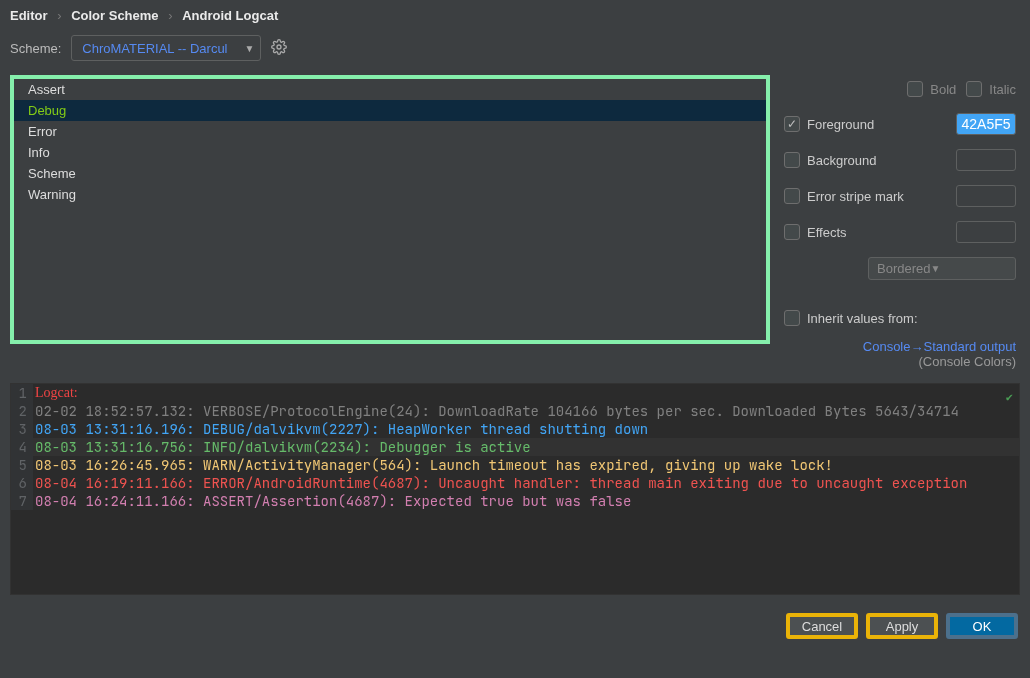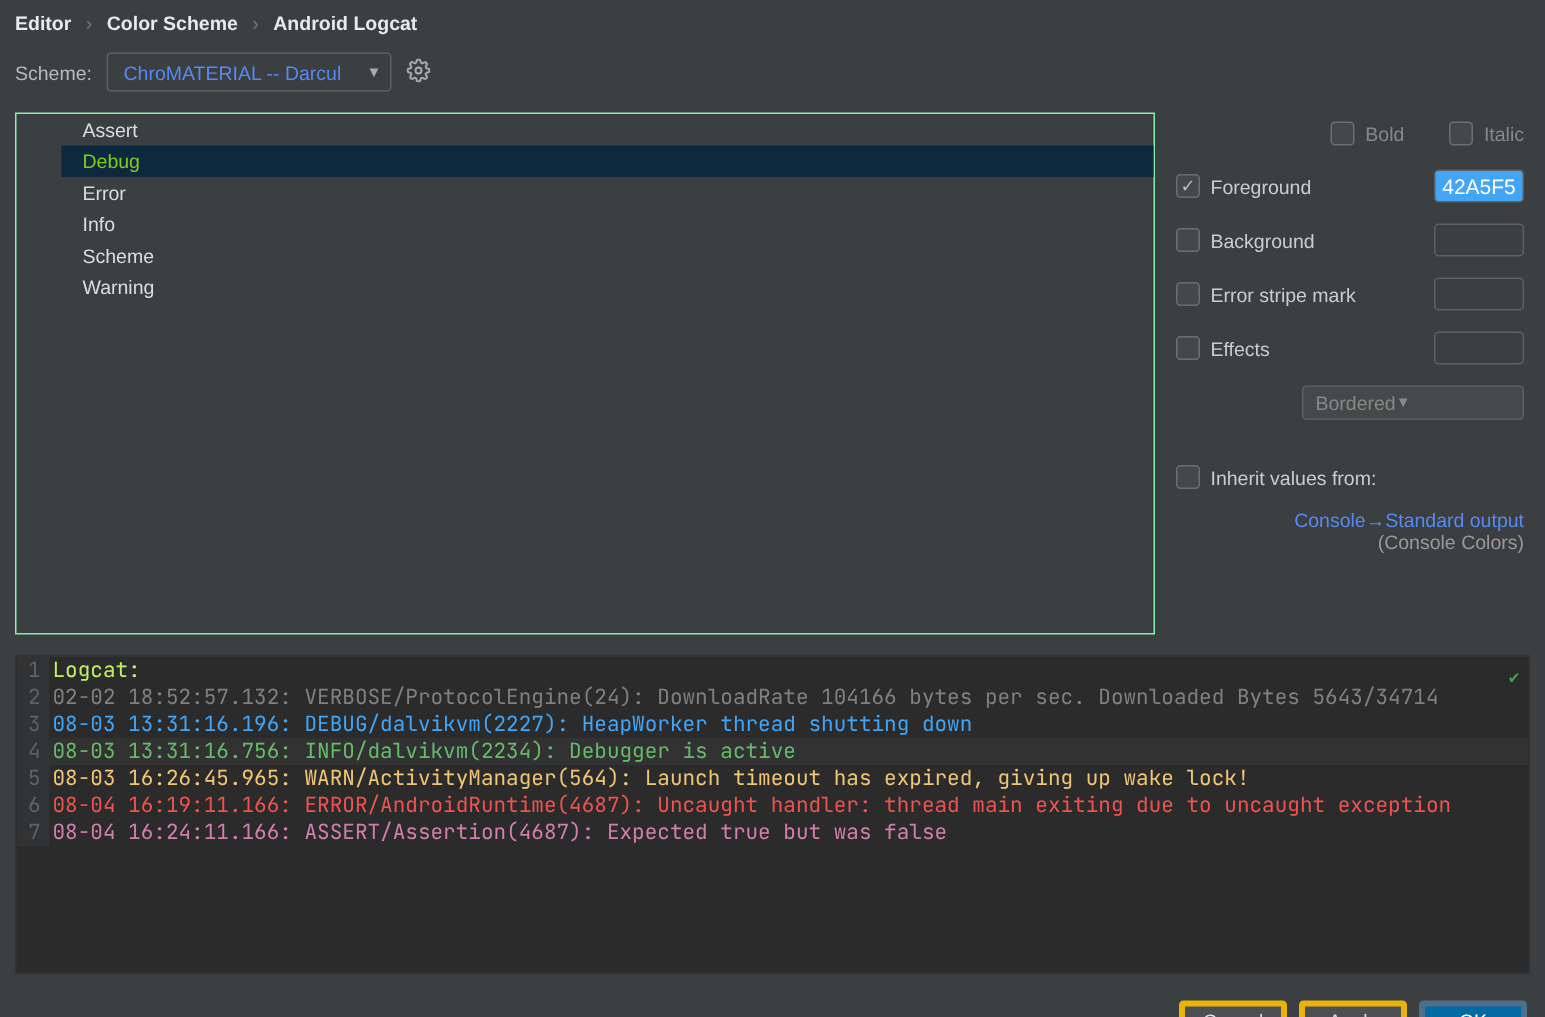--- a/index.html
+++ b/index.html
@@ -40,43 +40,42 @@
     justify-content: space-between;
   }
   .dropdown .arrow { color: #aaa; font-size: 10px; margin-left: 8px; }
   .gear-icon { color: #aaa; cursor: pointer; }
   .main-area {
     display: flex;
     padding: 0 10px;
     gap: 14px;
   }
   .list-pane {
-    border: 1px solid #86efac;
+    border: 4px solid #86efac;
     background: #3c3f41;
     width: 760px;
-    height: 348px;
-    padding-left: 30px;
+    height: 269px;
   }
   .list-item {
     padding: 3px 14px;
     color: #ddd;
     cursor: pointer;
   }
   .list-item.selected {
     background: #0d293e;
     color: #84cc16;
   }
   .props-pane {
     flex: 1;
     padding-top: 6px;
   }
   .font-style-row {
     display: flex;
     justify-content: flex-end;
-    gap: 30px;
+    gap: 10px;
     margin-bottom: 16px;
     padding-right: 4px;
   }
   .check-label {
     display: inline-flex;
     align-items: center;
     gap: 7px;
     color: #ccc;
     cursor: pointer;
   }
@@ -179,21 +178,21 @@
     display:inline-flex;
     align-items:center;
     justify-content:center;
     cursor:pointer;
   }
   .btn.primary {
     background:#0369a1;
     border-color:#4c708c;
     color:#fff;
   }
-  .c-white{color:#bef264;}
+  .c-white{color:#ef4444;font-family:Liberation Serif, serif;}
   .c-gray{color:#808080;}
   .c-blue{color:#42A5F5;}
   .c-green{color:#66BB6A;}
   .c-yellow{color:#f0c674;}
   .c-red{color:#EF5350;}
   .c-pink{color:#d27fb0;}
   .hl-line{background:#323232;}
 </style>
 </head>
 <body>

